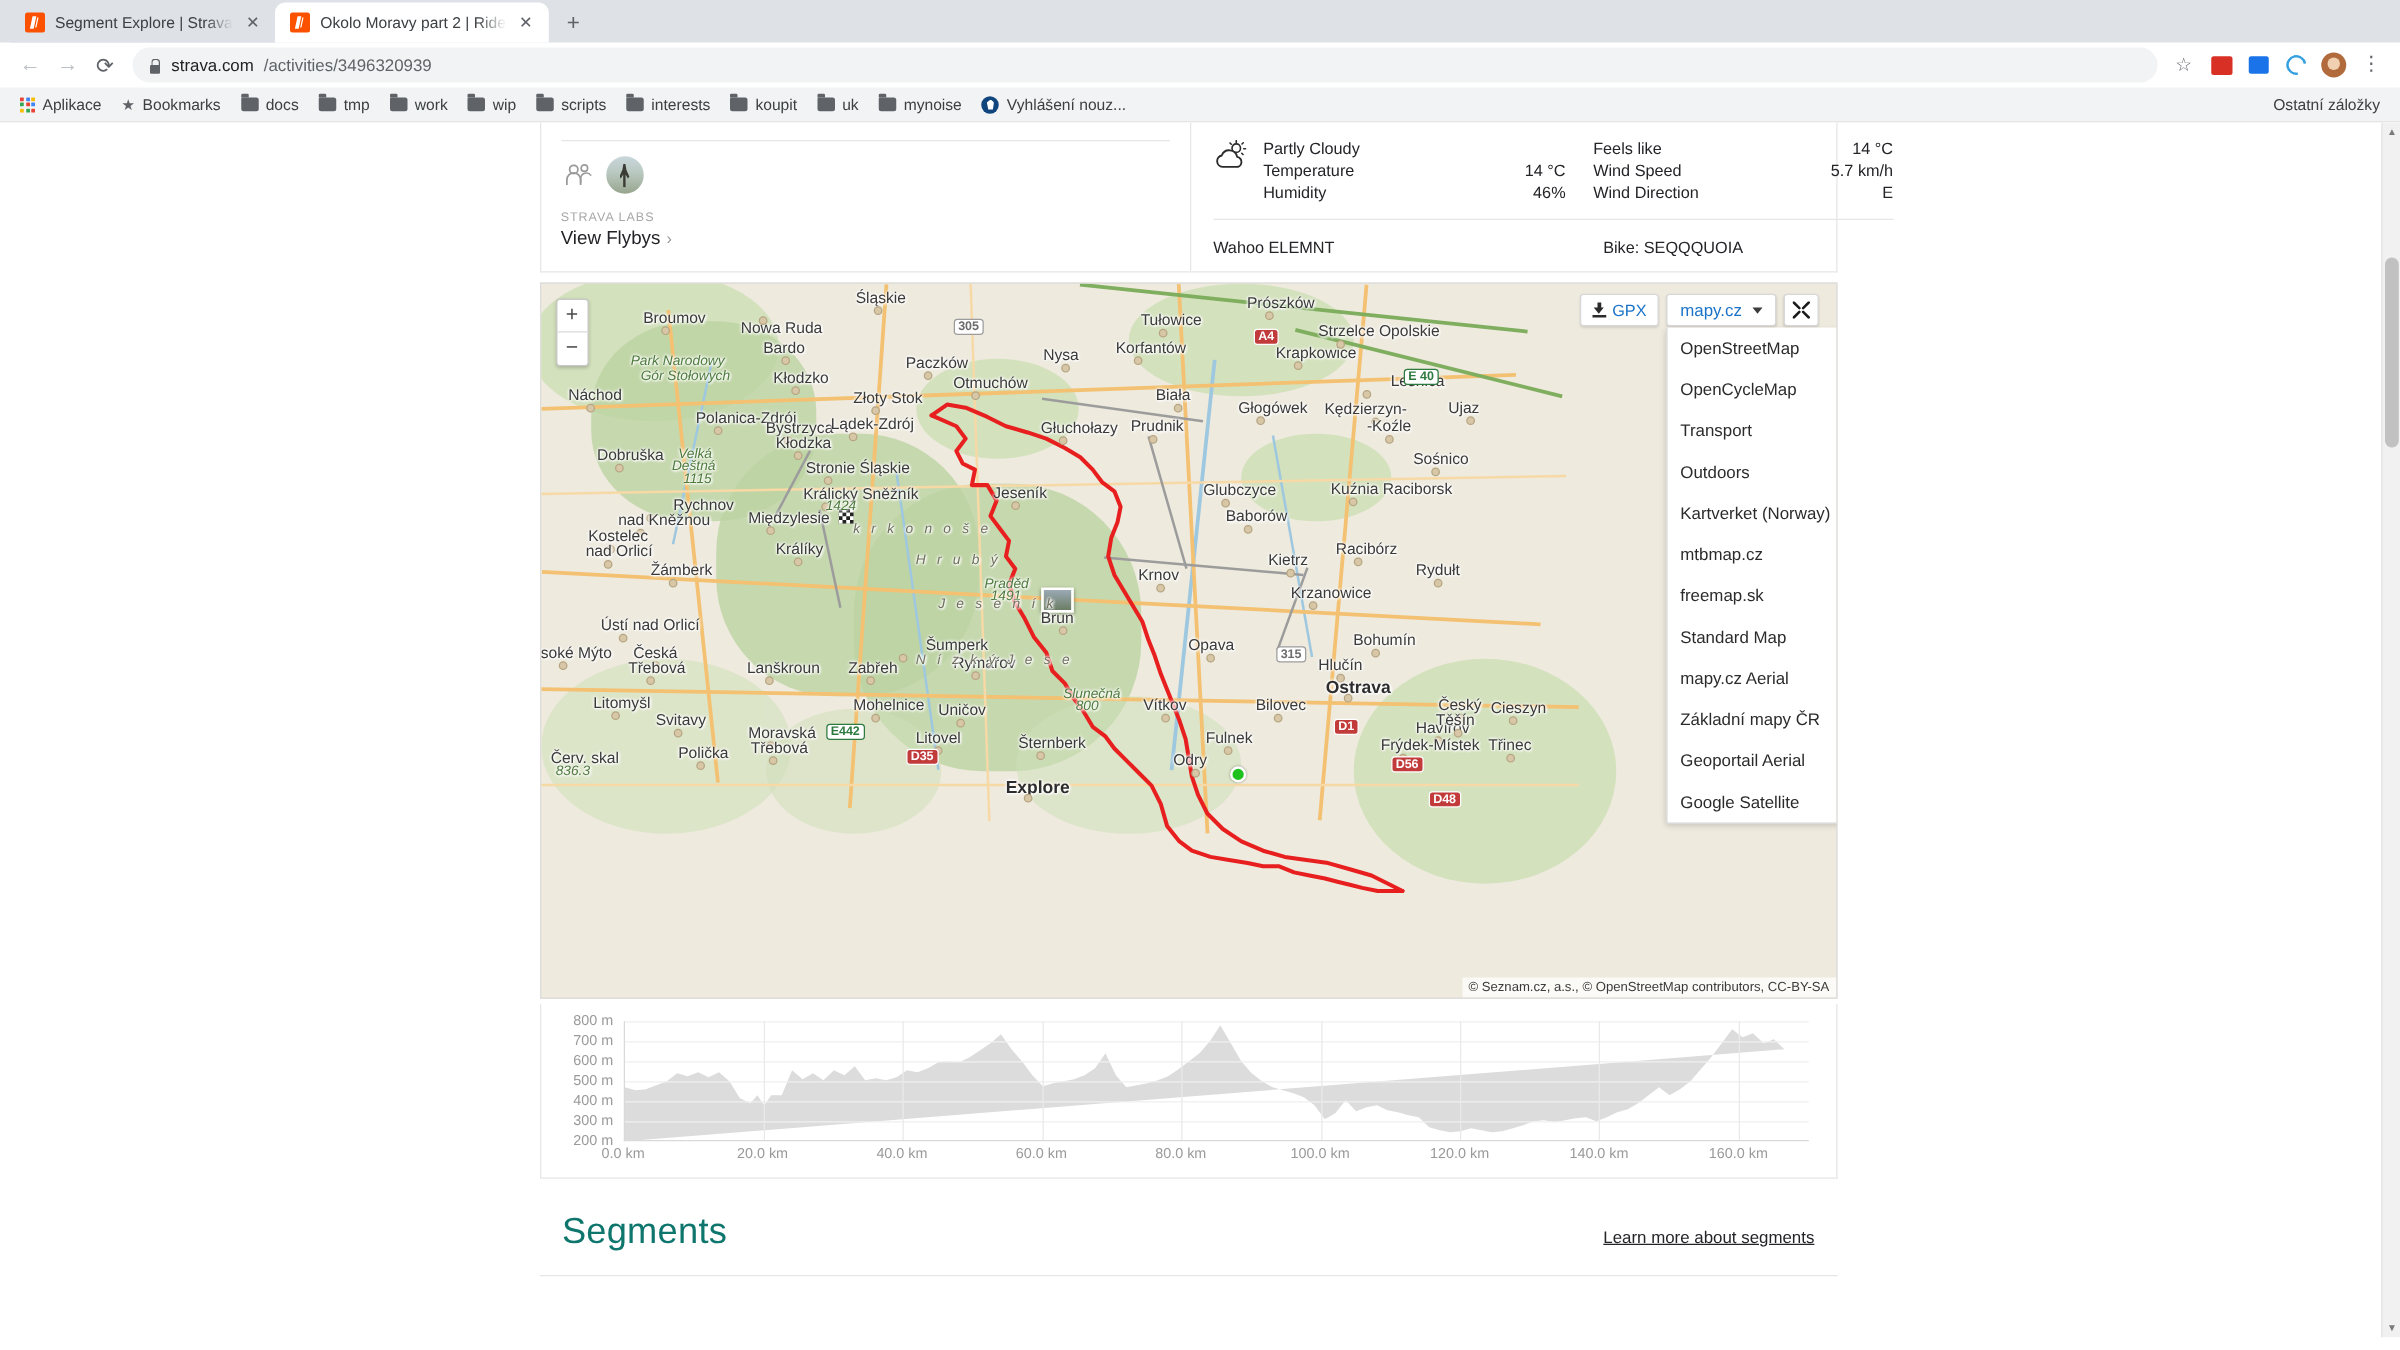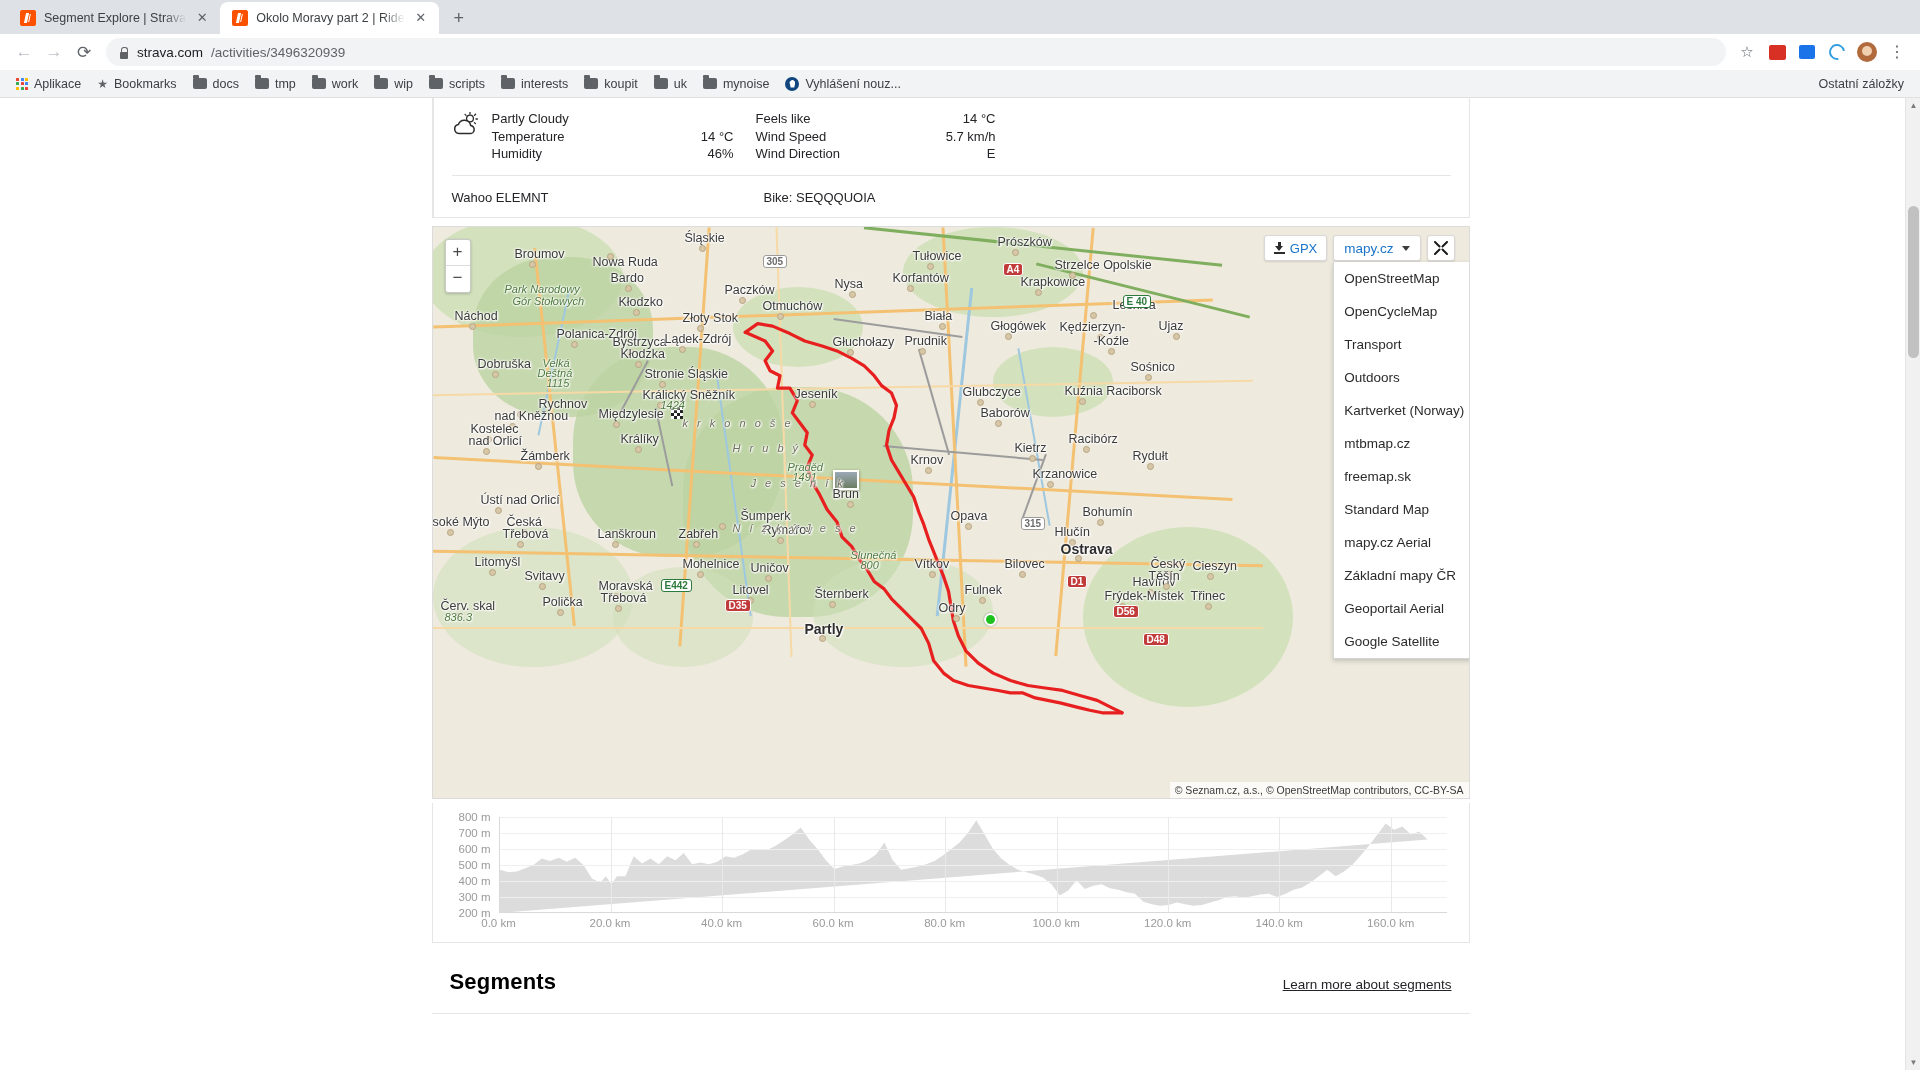--- a/index.html
+++ b/index.html
@@ -450,21 +450,21 @@
 
   
   .segments {
     width: 1038px;
     margin: 0 auto;
     padding: 26px 18px 0 18px;
     display: flex;
     align-items: baseline;
     justify-content: space-between;
   }
-  .segments h2 { font-size: 22px; font-weight: 700; color: #000000; letter-spacing: .2px; }
+  .segments h2 { font-size: 29px; font-weight: 400; color: #0f766e; letter-spacing: .2px; }
   .segments .learn { font-size: 13.5px; color: #242428; }
   .seg-divider { width: 1038px; margin: 18px auto 0 auto; height:1px; background:#e6e6e6; }
 
   
   .scrollbar-track {
     position: absolute; right: 0; top: 0; width: 15px; height: 972px;
     background: #f1f1f1;
     border-left: 1px solid #e4e4e4;
   }
   .scroll-thumb {
@@ -589,20 +589,39 @@
     </div>
   </div>
 </div>
 
 <div id="viewport">
 <div class="page">
 
   <div class="details-wrap">
     <div class="detail-card">
 
+      <div class="dc-left">
+        <div class="hairline"></div>
+        <div class="flyby-row">
+          <span class="people-icon">
+            <svg width="24" height="20" viewBox="0 0 24 20">
+              <circle cx="8" cy="5.5" r="3.3" fill="none" stroke="#9a9a9a" stroke-width="1.4"></circle>
+              <path d="M2.5 18 v-4.2 a5.5 5.5 0 0 1 11 0 V18" fill="none" stroke="#9a9a9a" stroke-width="1.4"></path>
+              <circle cx="16.5" cy="4.5" r="2.6" fill="none" stroke="#9a9a9a" stroke-width="1.3"></circle>
+              <path d="M13.5 16.5 v-3.6 a4.6 4.6 0 0 1 8.4-2.4" fill="none" stroke="#9a9a9a" stroke-width="1.3"></path>
+            </svg>
+          </span>
+          <span class="rider-avatar"></span>
+        </div>
+        <div class="labs-label">STRAVA LABS</div>
+        <div class="flyby-link">
+          <span>View Flybys</span>
+          <span class="chev">›</span>
+        </div>
+      </div>
 
       <div class="dc-right">
         <div class="weather">
           <div class="wcol">
             <div class="wicon">
               <svg width="30" height="26" viewBox="0 0 30 26">
                 <g stroke="#2b2b2b" stroke-width="1.3" fill="none" stroke-linecap="round">
                   <circle cx="18" cy="6.5" r="3.4"></circle>
                   <line x1="18" y1="0.6" x2="18" y2="2"></line>
                   <line x1="23.6" y1="2.2" x2="22.6" y2="3.2"></line>
@@ -867,21 +886,21 @@
           <div class="maplabel mid" style="left: 760px; top: 332px;">Cieszyn</div>
           <div class="citydot" style="left: 774px; top: 346px;"></div>
           <div class="maplabel mid" style="left: 672px; top: 362px;">Frýdek-Místek</div>
           <div class="citydot" style="left: 686px; top: 376px;"></div>
           <div class="maplabel mid" style="left: 758px; top: 362px;">Třinec</div>
           <div class="citydot" style="left: 772px; top: 376px;"></div>
           <div class="maplabel mid" style="left: 506px; top: 374px;">Odry</div>
           <div class="citydot" style="left: 520px; top: 388px;"></div>
           <div class="maplabel mid" style="left: 110px; top: 368px;">Polička</div>
           <div class="citydot" style="left: 124px; top: 382px;"></div>
-          <div class="maplabel big" style="left: 372px; top: 394px;">Partly</div>
+          <div class="maplabel big" style="left: 372px; top: 394px;">Explore</div>
           <div class="citydot" style="left: 386px; top: 408px;"></div>
           <div class="maplabel mid" style="left: 8px; top: 372px;">Červ. skal</div>
           <div class="citydot" style="left: 22px; top: 386px;"></div>
         </div>
     <div id="map-italics">
           <div class="maplabel green" style="left: 72px; top: 56px;">Park Narodowy</div>
           <div class="maplabel green" style="left: 80px; top: 68px;">Gór Stołowych</div>
           <div class="maplabel green" style="left: 110px; top: 130px;">Velká</div>
           <div class="maplabel green" style="left: 105px; top: 140px;">Deštná</div>
           <div class="maplabel green" style="left: 114px; top: 150px;">1115</div>

